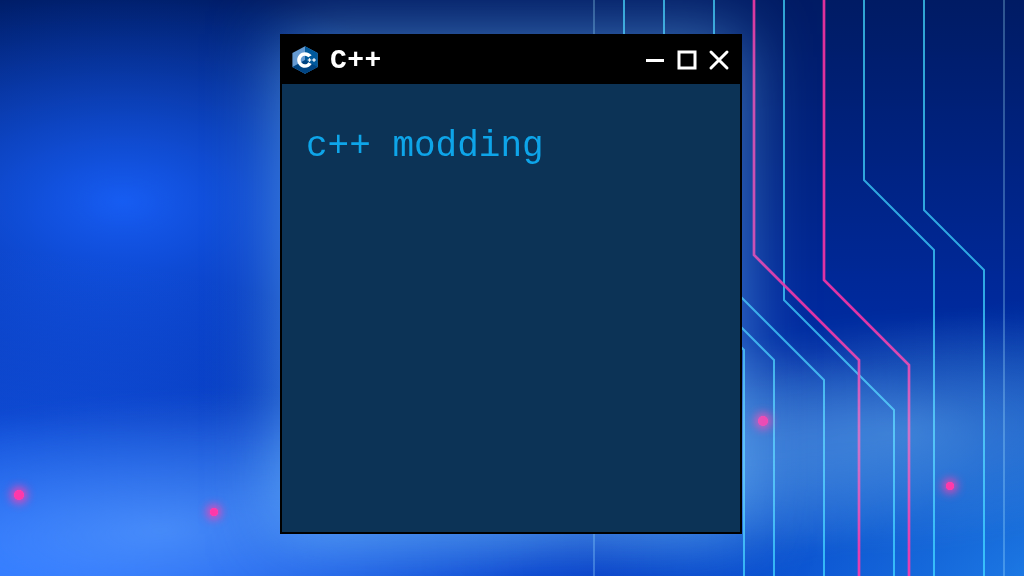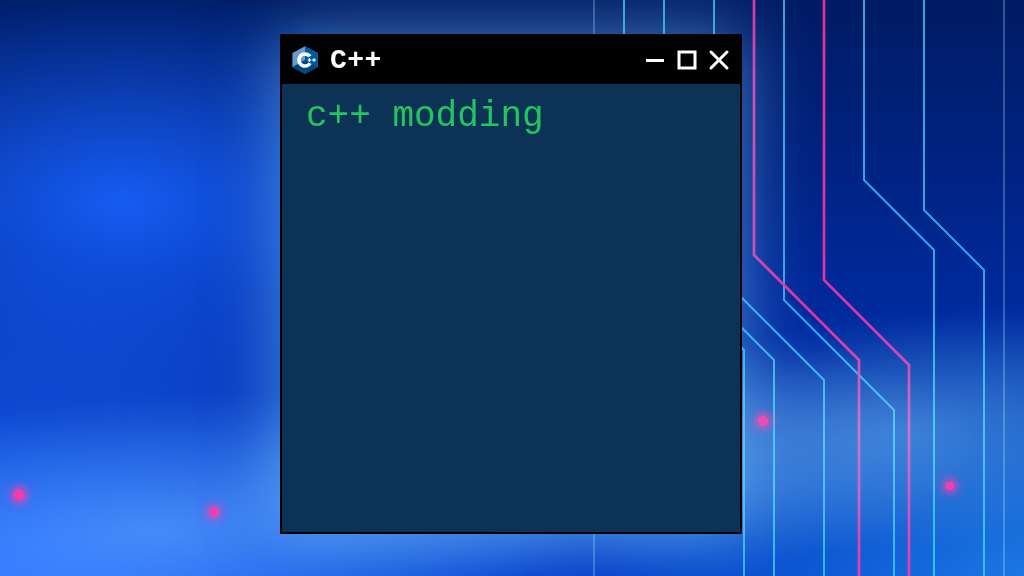--- a/index.html
+++ b/index.html
@@ -67,22 +67,22 @@
     flex: 1 1 auto;
   }
   .win-controls {
     display: flex; align-items: center; gap: 10px; color: #fff;
   }
   .win-controls .ctl svg { display:block; }
   .win-controls .ctl { width:22px; height:22px; display:flex; align-items:center; justify-content:center; }
 
   .content {
     flex: 1 1 auto;
-    padding: 10px 24px;
-    color: #22c55e;
+    padding: 40px 24px;
+    color: #0ea5e9;
     font-size: 36px;
     line-height: 1.25;
     font-family: "Consolas","Menlo","Courier New",monospace;
     white-space: pre-wrap;
   }
 </style>
 </head>
 <body>
 
 <div class="bg">

